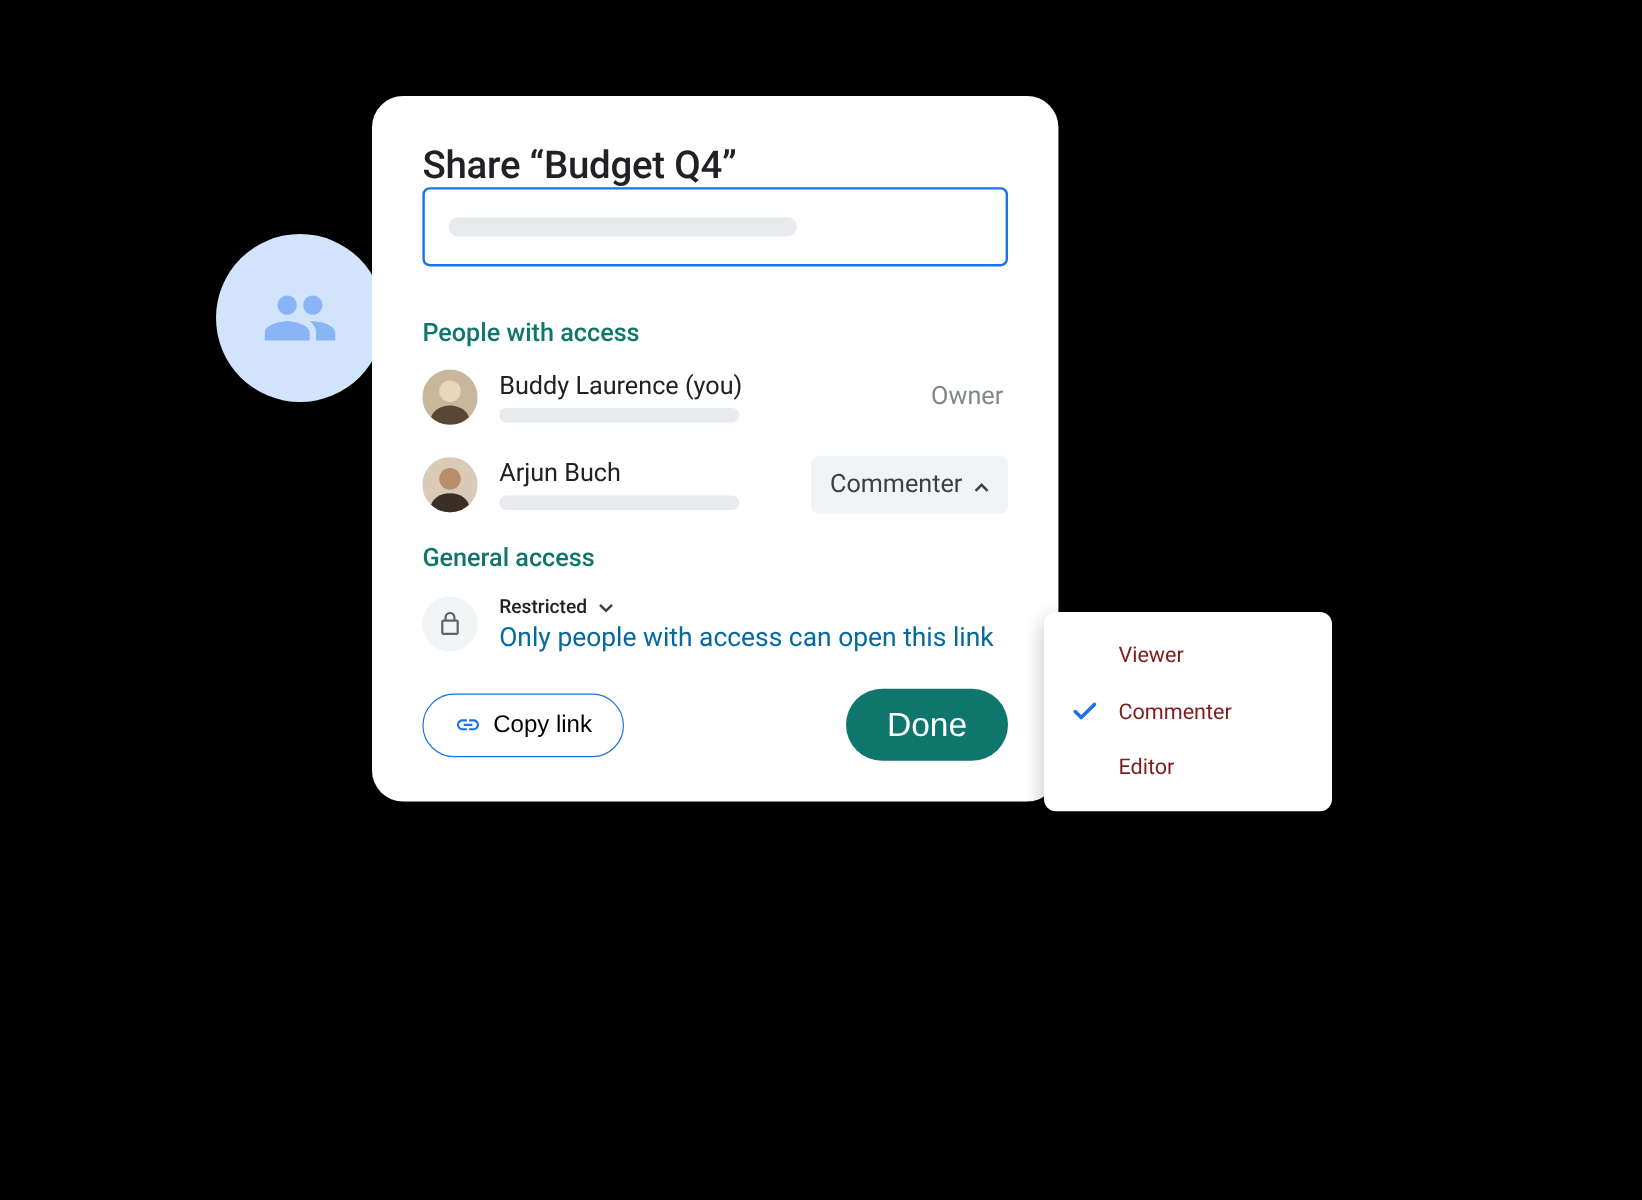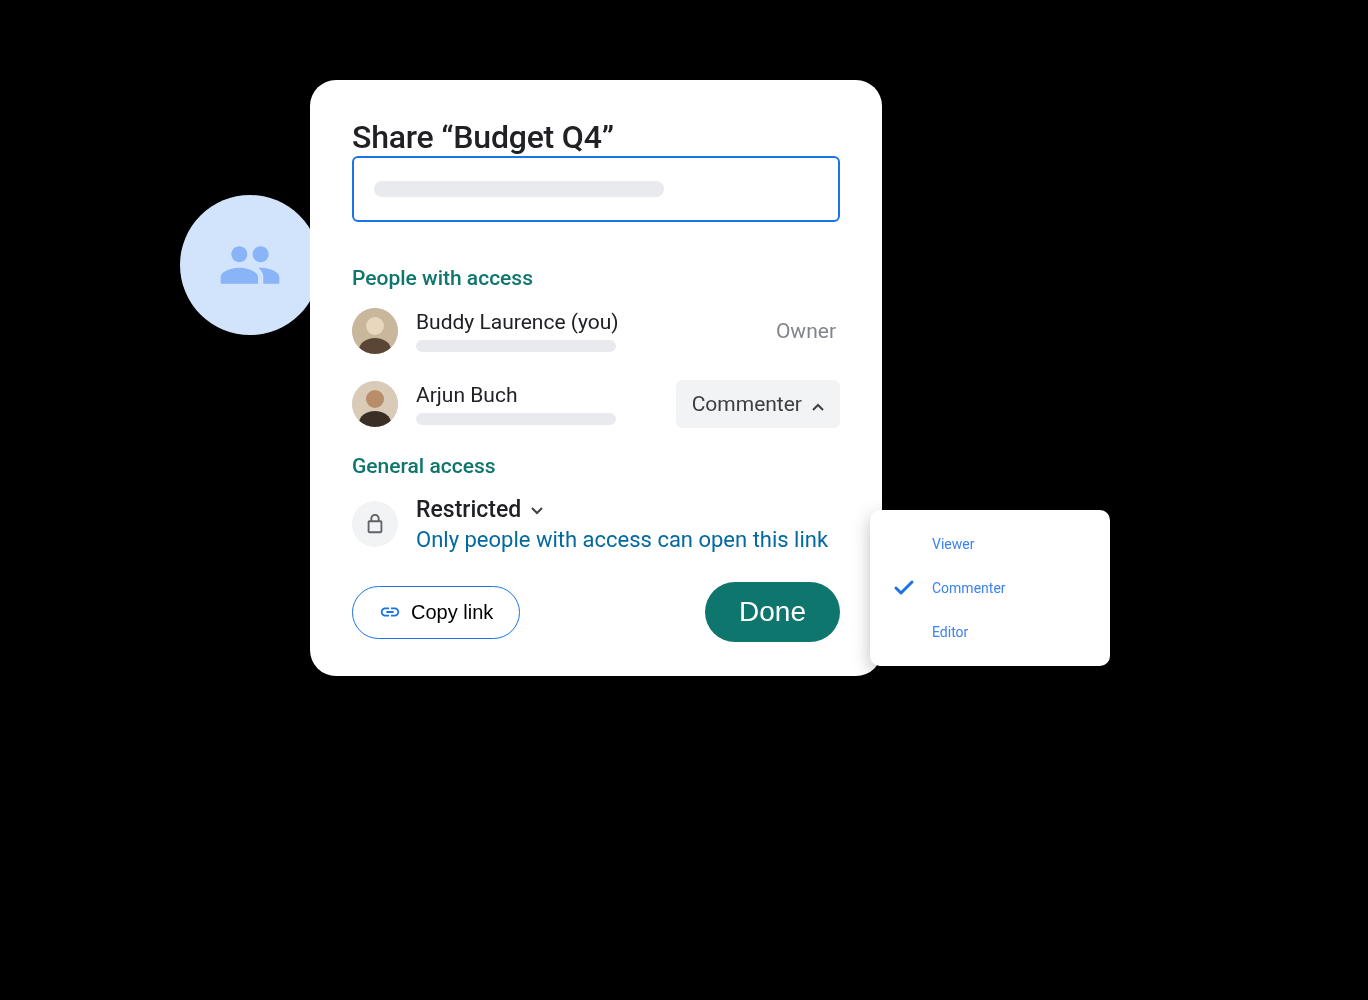--- a/index.html
+++ b/index.html
@@ -117,21 +117,21 @@
     background: #f1f3f4;
     display: flex;
     align-items: center;
     justify-content: center;
     margin-right: 18px;
     flex-shrink: 0;
   }
   .general-info { flex: 1; }
   .general-title-row { display: flex; align-items: center; }
   .general-title {
-    font-size: 23px;
+    font-size: 16px;
     color: #202124;
     font-weight: 500;
   }
   .general-title-row .caret { margin-left: 10px; }
   .general-desc {
     font-size: 22px;
     color: #0369a1;
     margin-top: 4px;
   }
   .footer {
@@ -170,22 +170,22 @@
     width: 240px;
     background: #fff;
     border-radius: 10px;
     padding: 14px 0;
     box-shadow: 0 6px 18px rgba(0,0,0,0.25);
   }
   .menu-item {
     display: flex;
     align-items: center;
     padding: 12px 22px;
-    font-size: 14px;
-    color: #3b82f6;
+    font-size: 18px;
+    color: #7f1d1d;
     cursor: pointer;
   }
   .menu-check {
     width: 28px;
     margin-right: 12px;
     display: flex;
     align-items: center;
   }
 </style>
 </head>

